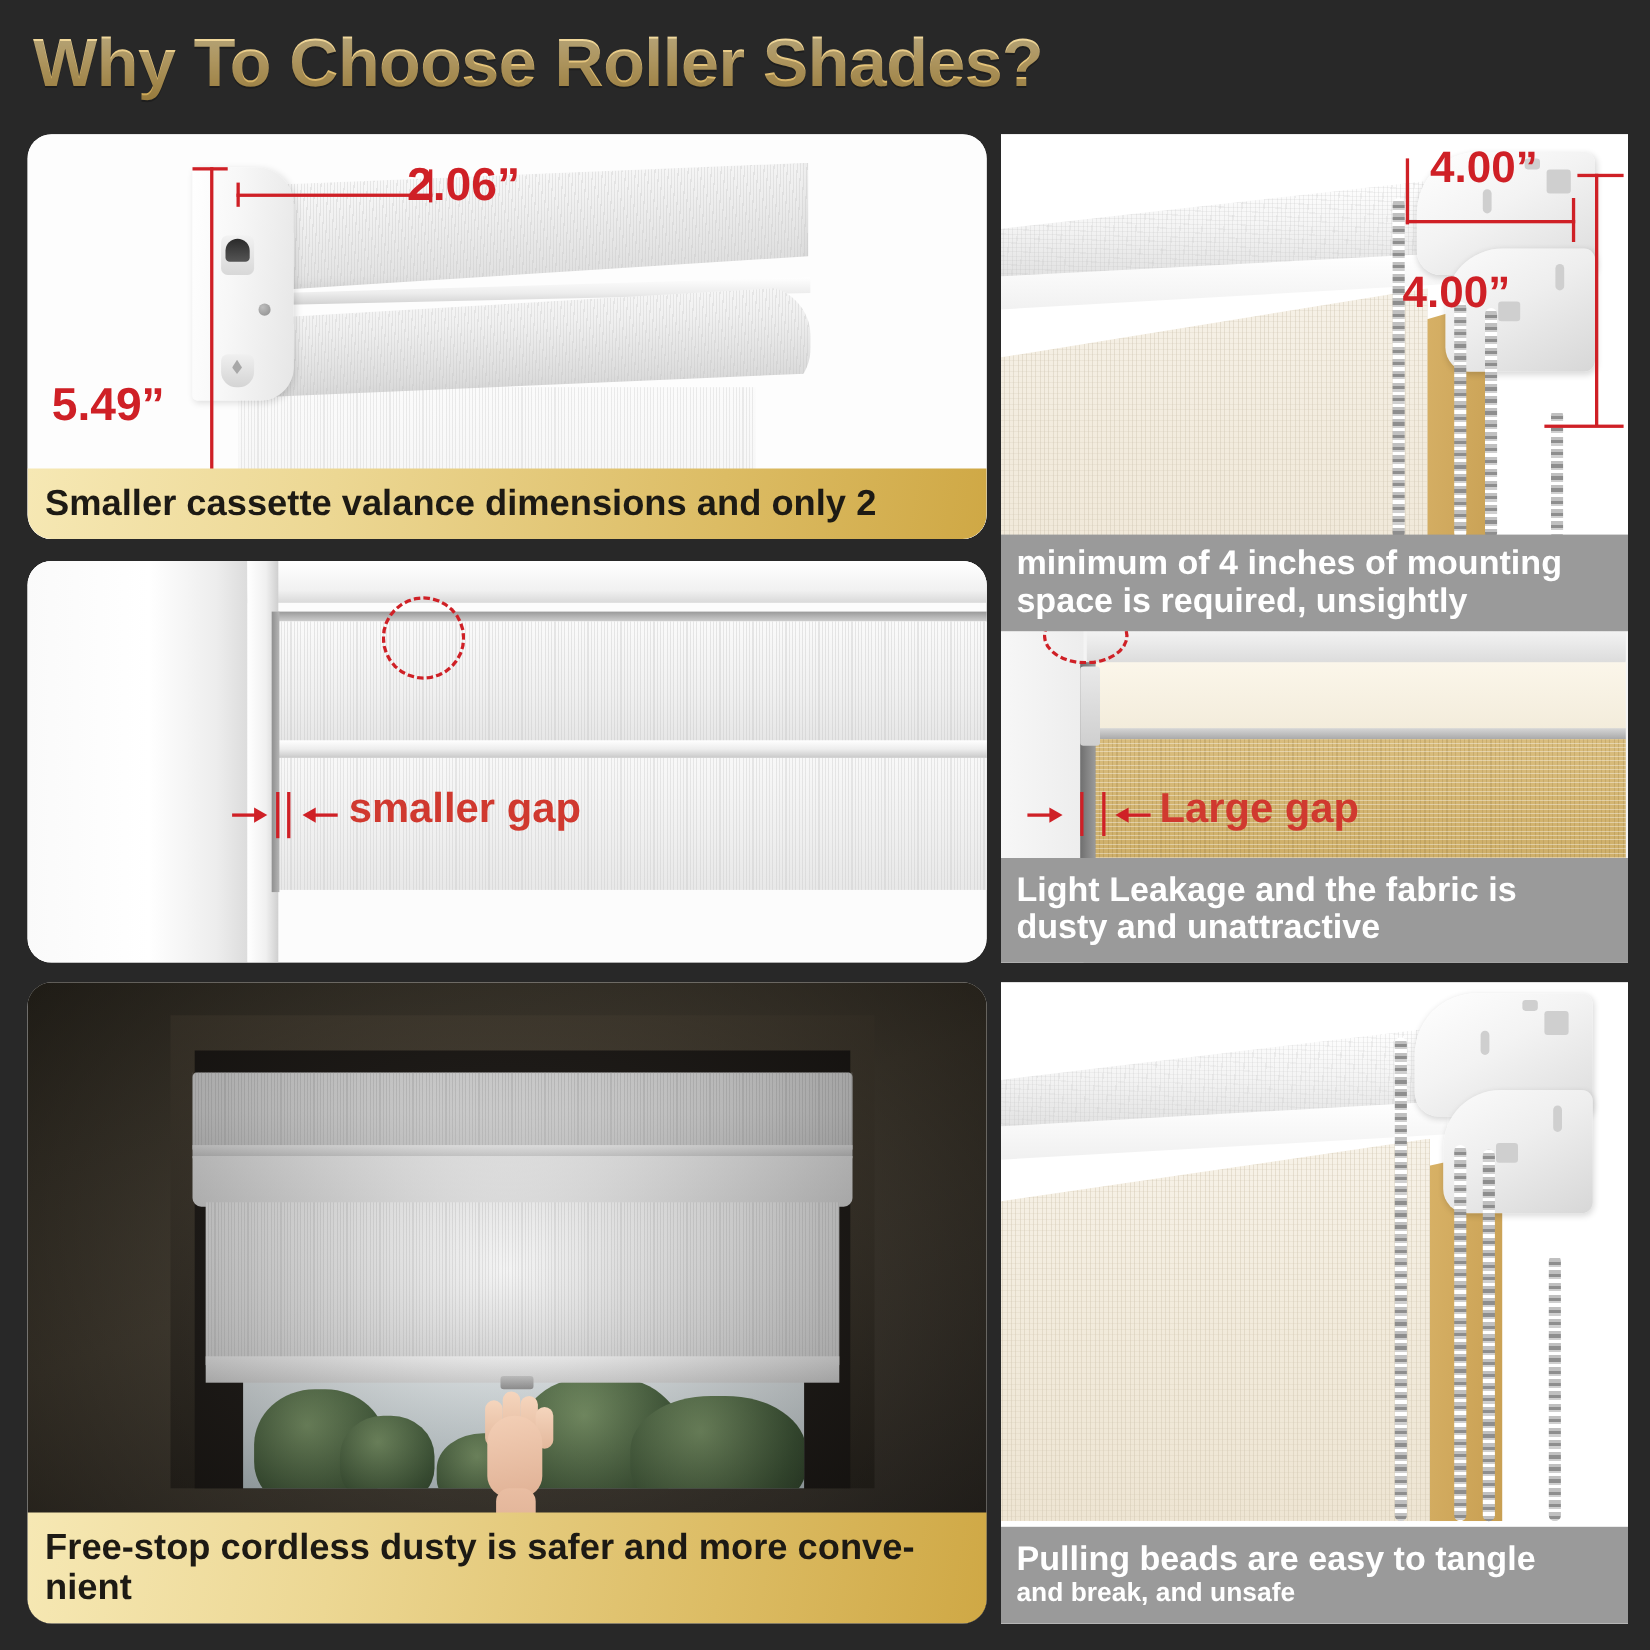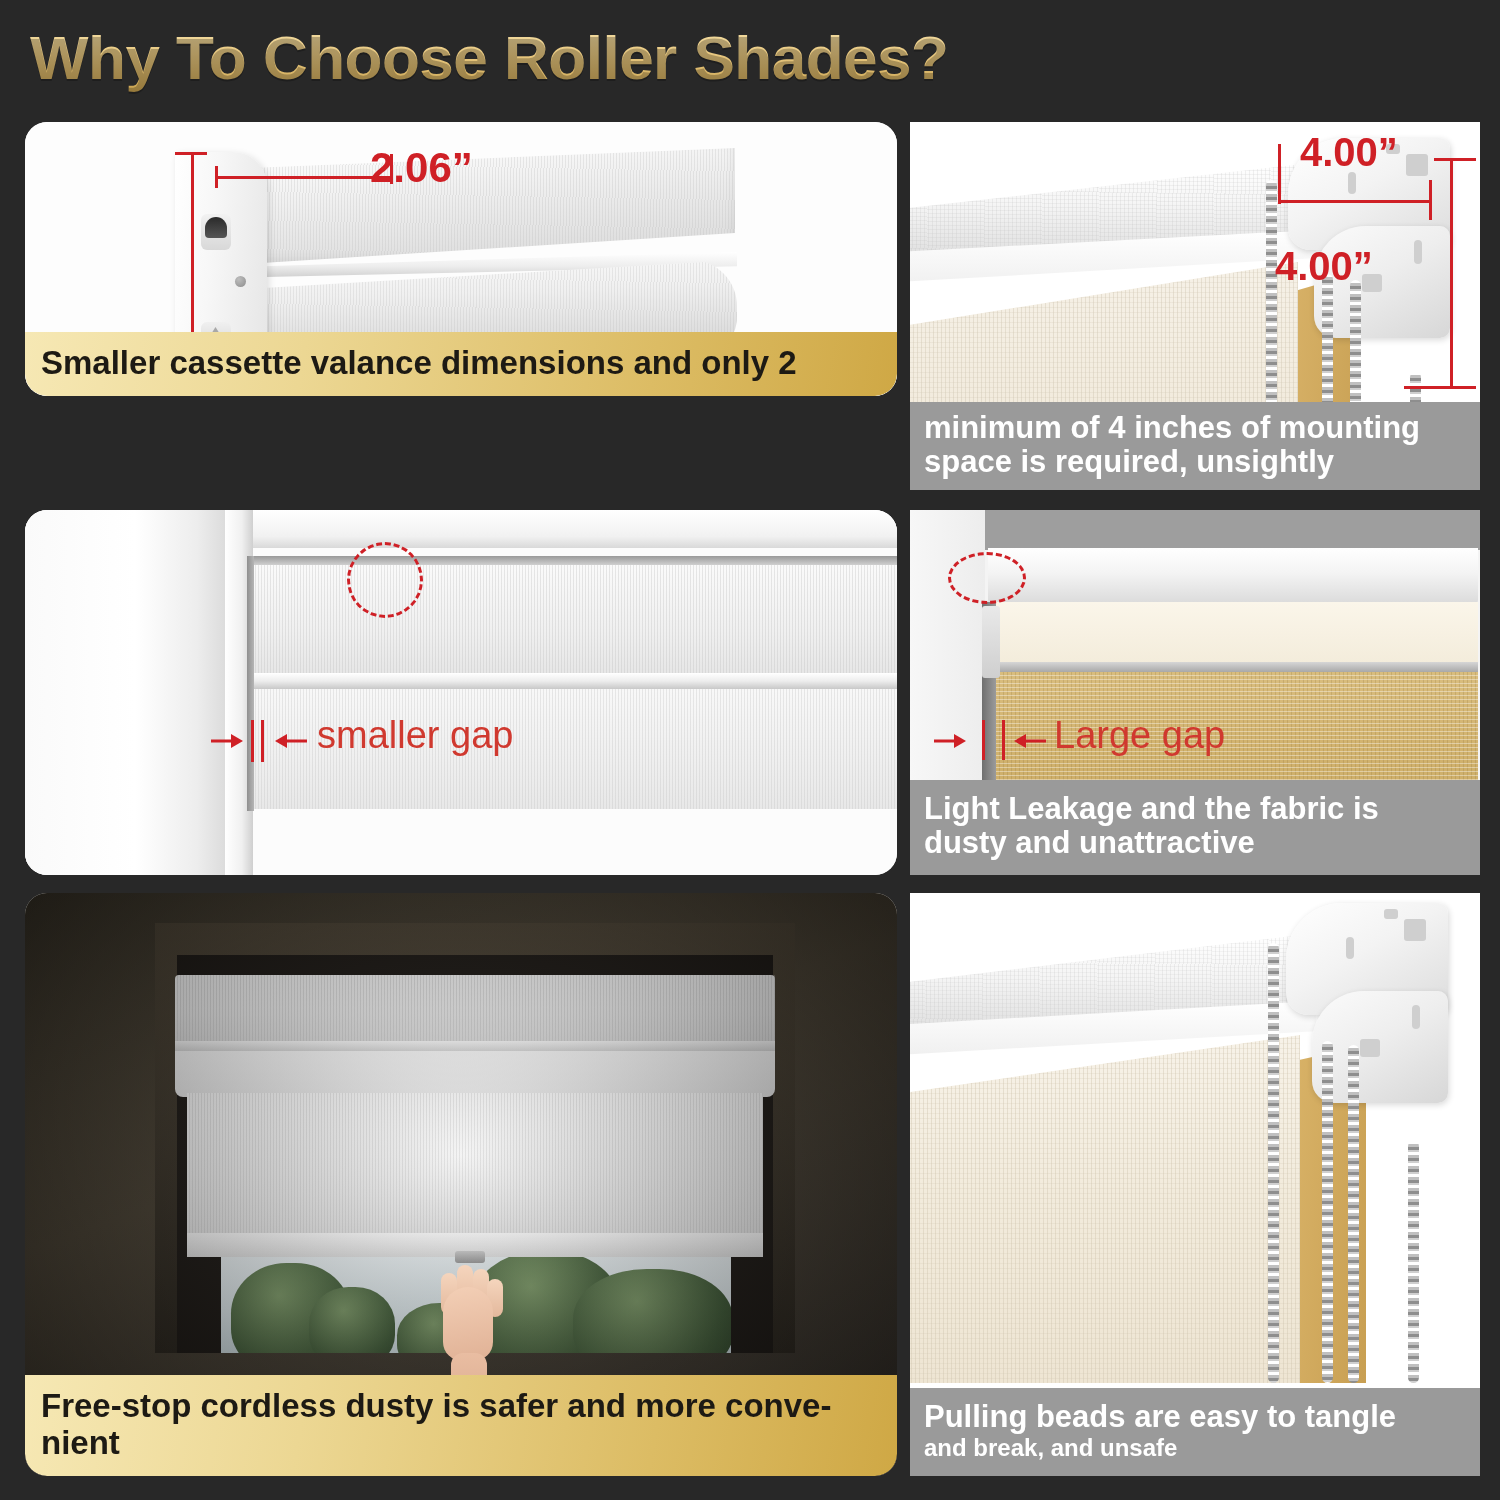--- a/index.html
+++ b/index.html
@@ -37,21 +37,21 @@
     z-index:40;
   }
   .cap.gold{
     background:linear-gradient(100deg,#f6e8b4 0%,#ecd793 32%,#dcbc64 72%,#cfa845 100%);
     color:#1d1a14;
     border-bottom-left-radius:22px;border-bottom-right-radius:22px;
   }
   .cap.gray{background:#9a9a9a;color:#ffffff}
   .cap .l{display:block;white-space:nowrap}
   .dimtxt{position:absolute;font-weight:bold;color:#cf2026;white-space:nowrap;z-index:30}
-  .annot{position:absolute;font-weight:normal;color:#d0392f;white-space:nowrap;z-index:30}
+  .annot{position:absolute;font-weight:bold;color:#d0392f;white-space:nowrap;z-index:30}
   .rule{position:absolute;background:#cf2026;z-index:29}
   .dashcircle{position:absolute;border:3px dashed #cf2026;border-radius:50%;z-index:30}
 
   
   .p1-bg{position:absolute;inset:0;background:#fdfdfd}
   .p1-valance{
     position:absolute;left:150px;top:26px;width:560px;height:215px;
   }
   .p1-top{
     position:absolute;left:40px;top:0;width:520px;height:118px;
@@ -271,21 +271,21 @@
     border-right:12px solid #cf2026;border-top:7px solid transparent;border-bottom:7px solid transparent;}
   .tick{position:absolute;width:3px;background:#cf2026;z-index:31}
 </style>
 </head>
 <body>
 
 <div class="page">
 
   <div class="title">Why To Choose Roller Shades?</div>
 
-  <div class="panel rounded" style="left:25px;top:122px;width:872px;height:274px;text-decoration:underline;">
+  <div class="panel rounded" style="left:25px;top:122px;width:872px;height:368px;text-decoration:underline;">
     <div class="media">
       <div class="p1-bg"></div>
 
       <div class="p1-fabric"></div>
 
       <div class="p1-valance">
         <div class="p1-top"></div>
         <div class="p1-mid"></div>
         <div class="p1-roll"></div>
         <div class="p1-cap">
@@ -304,21 +304,21 @@
       <div class="rule" style="left:150px;top:30px;width:32px;height:3px;"></div>
 
       <div class="dimtxt" style="left:22px;top:222px;font-size:42px;">5.49”</div>
     </div>
 
     <div class="cap gold">
       <span class="l" style="font-size:33px;">Smaller cassette valance dimensions and only 2</span>
     </div>
   </div>
 
-  <div class="panel" style="left:910px;top:122px;width:570px;height:368px;">
+  <div class="panel" style="left:910px;top:122px;width:570px;height:452px;">
     <div class="media">
       <div class="p2-bg"></div>
       <div class="p2-tube"></div>
       <div class="p2-band"></div>
       <div class="p2-back"></div>
       <div class="p2-fabric"></div>
 
       <div class="bead" style="left:356px;top:58px;height:310px;"></div>
       <div class="bead" style="left:412px;top:152px;height:216px;"></div>
       <div class="bead" style="left:440px;top:158px;height:210px;"></div>

